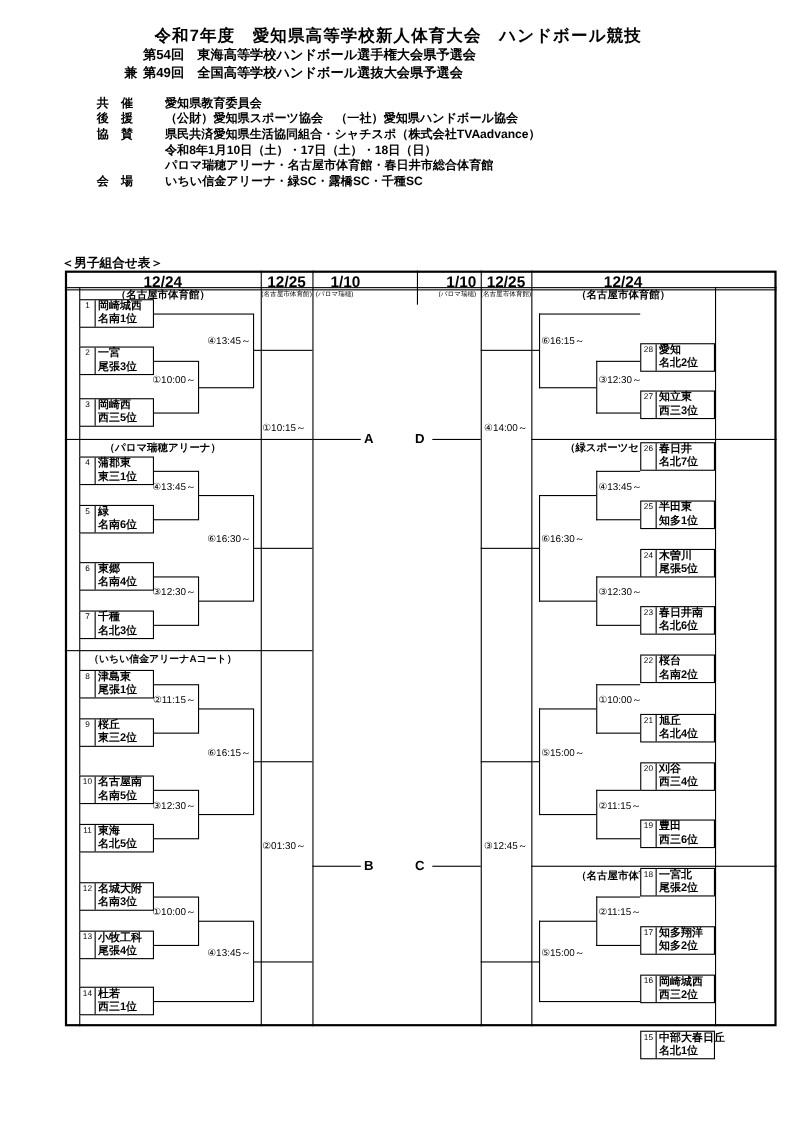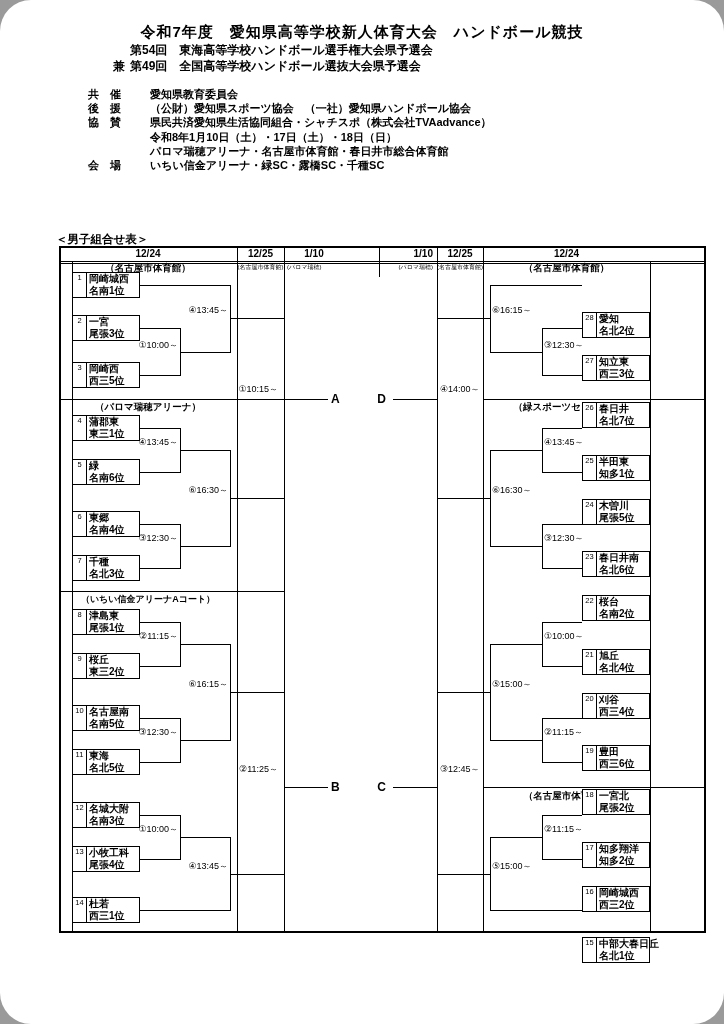--- a/index.html
+++ b/index.html
@@ -1,31 +1,31 @@
 <!DOCTYPE html>
 <html><head>
 <meta charset="utf-8">
 <style>
   html,body{margin:0;padding:0;background:#9a9a9a;}
   .sheet{position:relative;width:724px;height:1024px;margin:0 auto;background:#fff;
-         font-family:"Liberation Sans","DejaVu Sans",sans-serif;color:#000;overflow:hidden;border-radius:31px;}
+         font-family:"Liberation Sans","DejaVu Sans",sans-serif;color:#000;overflow:hidden;}
   
   .title{margin:23px 0 0 0;text-align:center;font-size:15px;font-weight:bold;letter-spacing:1px;}
   .sub{position:relative;padding-left:130px;font-size:12px;font-weight:bold;line-height:16px;}
   .sub .kane{position:absolute;left:113px;top:0;}
   .info{margin:13px 0 0 88px;}
   .irow{display:flex;font-size:11px;line-height:14.2px;font-weight:600;}
   .irow .lab{width:62px;flex:none;}
   .btitle{position:absolute;left:56px;top:232px;font-size:11.5px;font-weight:bold;}
   
   .frame{position:absolute;left:59px;top:246px;width:647px;height:687px;border:2px solid #000;box-sizing:border-box;}
   .daterow{position:absolute;left:59px;top:246px;width:647px;height:15px;border-bottom:3px double #000;box-sizing:content-box;}
   .hl,.vl{position:absolute;background:#000;}
   .hl{height:1px;}.vl{width:1px;}
-  .dh{position:absolute;top:248px;font-size:10px;font-weight:600;text-align:center;white-space:nowrap;}
+  .dh{position:absolute;top:248px;font-size:14px;font-weight:600;text-align:center;white-space:nowrap;}
   .subv{position:absolute;top:263px;font-size:6px;white-space:nowrap;}
   .sv{position:absolute;font-size:9.5px;font-weight:600;text-align:center;white-space:nowrap;}
   .sv.small{font-size:9px;}
   
   .tb{position:absolute;left:72px;width:68px;height:26px;border:1px solid #000;box-sizing:border-box;
       display:flex;background:#fff;}
   .tb.r{left:582px;margin-top:40px;}
   .tn{width:13px;flex:none;border-right:1px solid #000;font-size:7.5px;line-height:10px;text-align:center;}
   .tt{flex:1;padding-left:2px;font-size:10px;line-height:12px;font-weight:600;white-space:nowrap;}
   .tt span{display:block;}
@@ -383,21 +383,21 @@
   <span class="tm ra" style="left:170px;top:304px">④13:45～</span>
   <span class="tm ra" style="left:120px;top:436px">④13:45～</span>
   <span class="tm ra" style="left:170px;top:484px">⑥16:30～</span>
   <span class="tm ra" style="left:120px;top:532px">③12:30～</span>
   <span class="tm ra" style="left:120px;top:630px">②11:15～</span>
   <span class="tm ra" style="left:170px;top:678px">⑥16:15～</span>
   <span class="tm ra" style="left:120px;top:726px">③12:30～</span>
   <span class="tm ra" style="left:120px;top:823px">①10:00～</span>
   <span class="tm ra" style="left:170px;top:860px">④13:45～</span>
   <span class="tm ra" style="left:220px;top:383px">①10:15～</span>
-  <span class="tm ra" style="left:220px;top:763px">②11:25～</span>
+  <span class="tm ra" style="left:220px;top:763px">②01:30～</span>
 
   <span class="tm" style="left:544px;top:339px">③12:30～</span>
   <span class="tm" style="left:492px;top:304px">⑥16:15～</span>
   <span class="tm" style="left:544px;top:436px">④13:45～</span>
   <span class="tm" style="left:492px;top:484px">⑥16:30～</span>
   <span class="tm" style="left:544px;top:532px">③12:30～</span>
   <span class="tm" style="left:544px;top:630px">①10:00～</span>
   <span class="tm" style="left:492px;top:678px">⑤15:00～</span>
   <span class="tm" style="left:544px;top:726px">②11:15～</span>
   <span class="tm" style="left:544px;top:823px">②11:15～</span>

